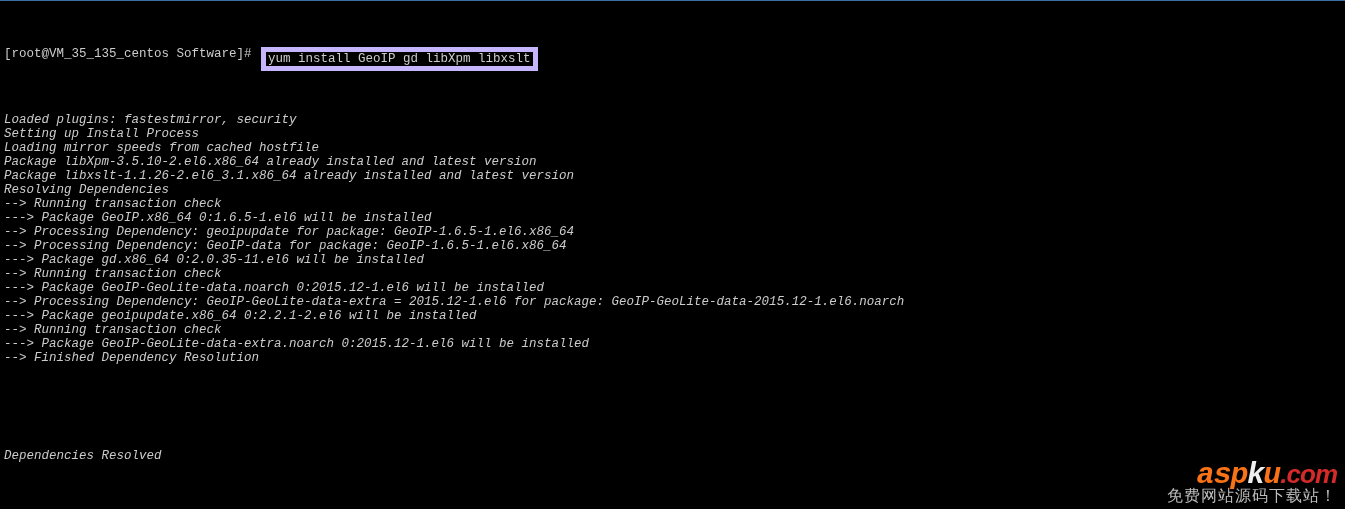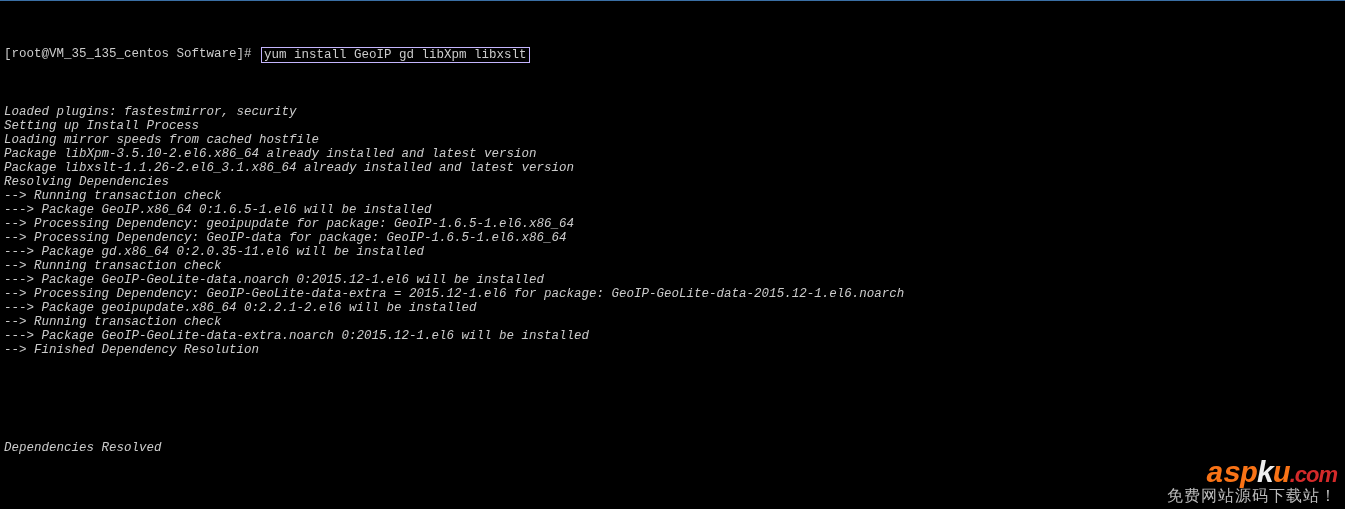--- a/index.html
+++ b/index.html
@@ -25,21 +25,21 @@
     white-space: pre;
   }
   .prompt-line {
     display: flex;
     align-items: flex-start;
   }
   .prompt-text {
     color: #ccc;
   }
   .cmd-box {
-    border: 1px solid #c4b5fd;
+    border: 5px solid #c4b5fd;
     padding: 0 2px;
     margin-left: 2px;
     color: #ccc;
   }
   .line {
     color: #ccc;
     font-style: italic;
   }
   .blank {
     height: 14px;
@@ -54,21 +54,21 @@
   .watermark .brand {
     font-family: Arial, sans-serif;
     font-size: 30px;
     font-style: italic;
     font-weight: bold;
     letter-spacing: -1px;
     line-height: 28px;
   }
   .watermark .brand .red { color: #f97316; font-family: Liberation Mono, monospace; }
   .watermark .brand .light { color: #eee; }
-  .watermark .brand .dom { color: #d42a2a; font-size: 22px; font-style: italic;}
+  .watermark .brand .dom { color: #d42a2a; font-size: 26px; font-style: italic;}
   .watermark .sub {
     font-family: "Microsoft YaHei", Arial, sans-serif;
     font-size: 16px;
     color: #bbb;
     letter-spacing: 1px;
   }
 </style>
 </head>
 <body>
 

